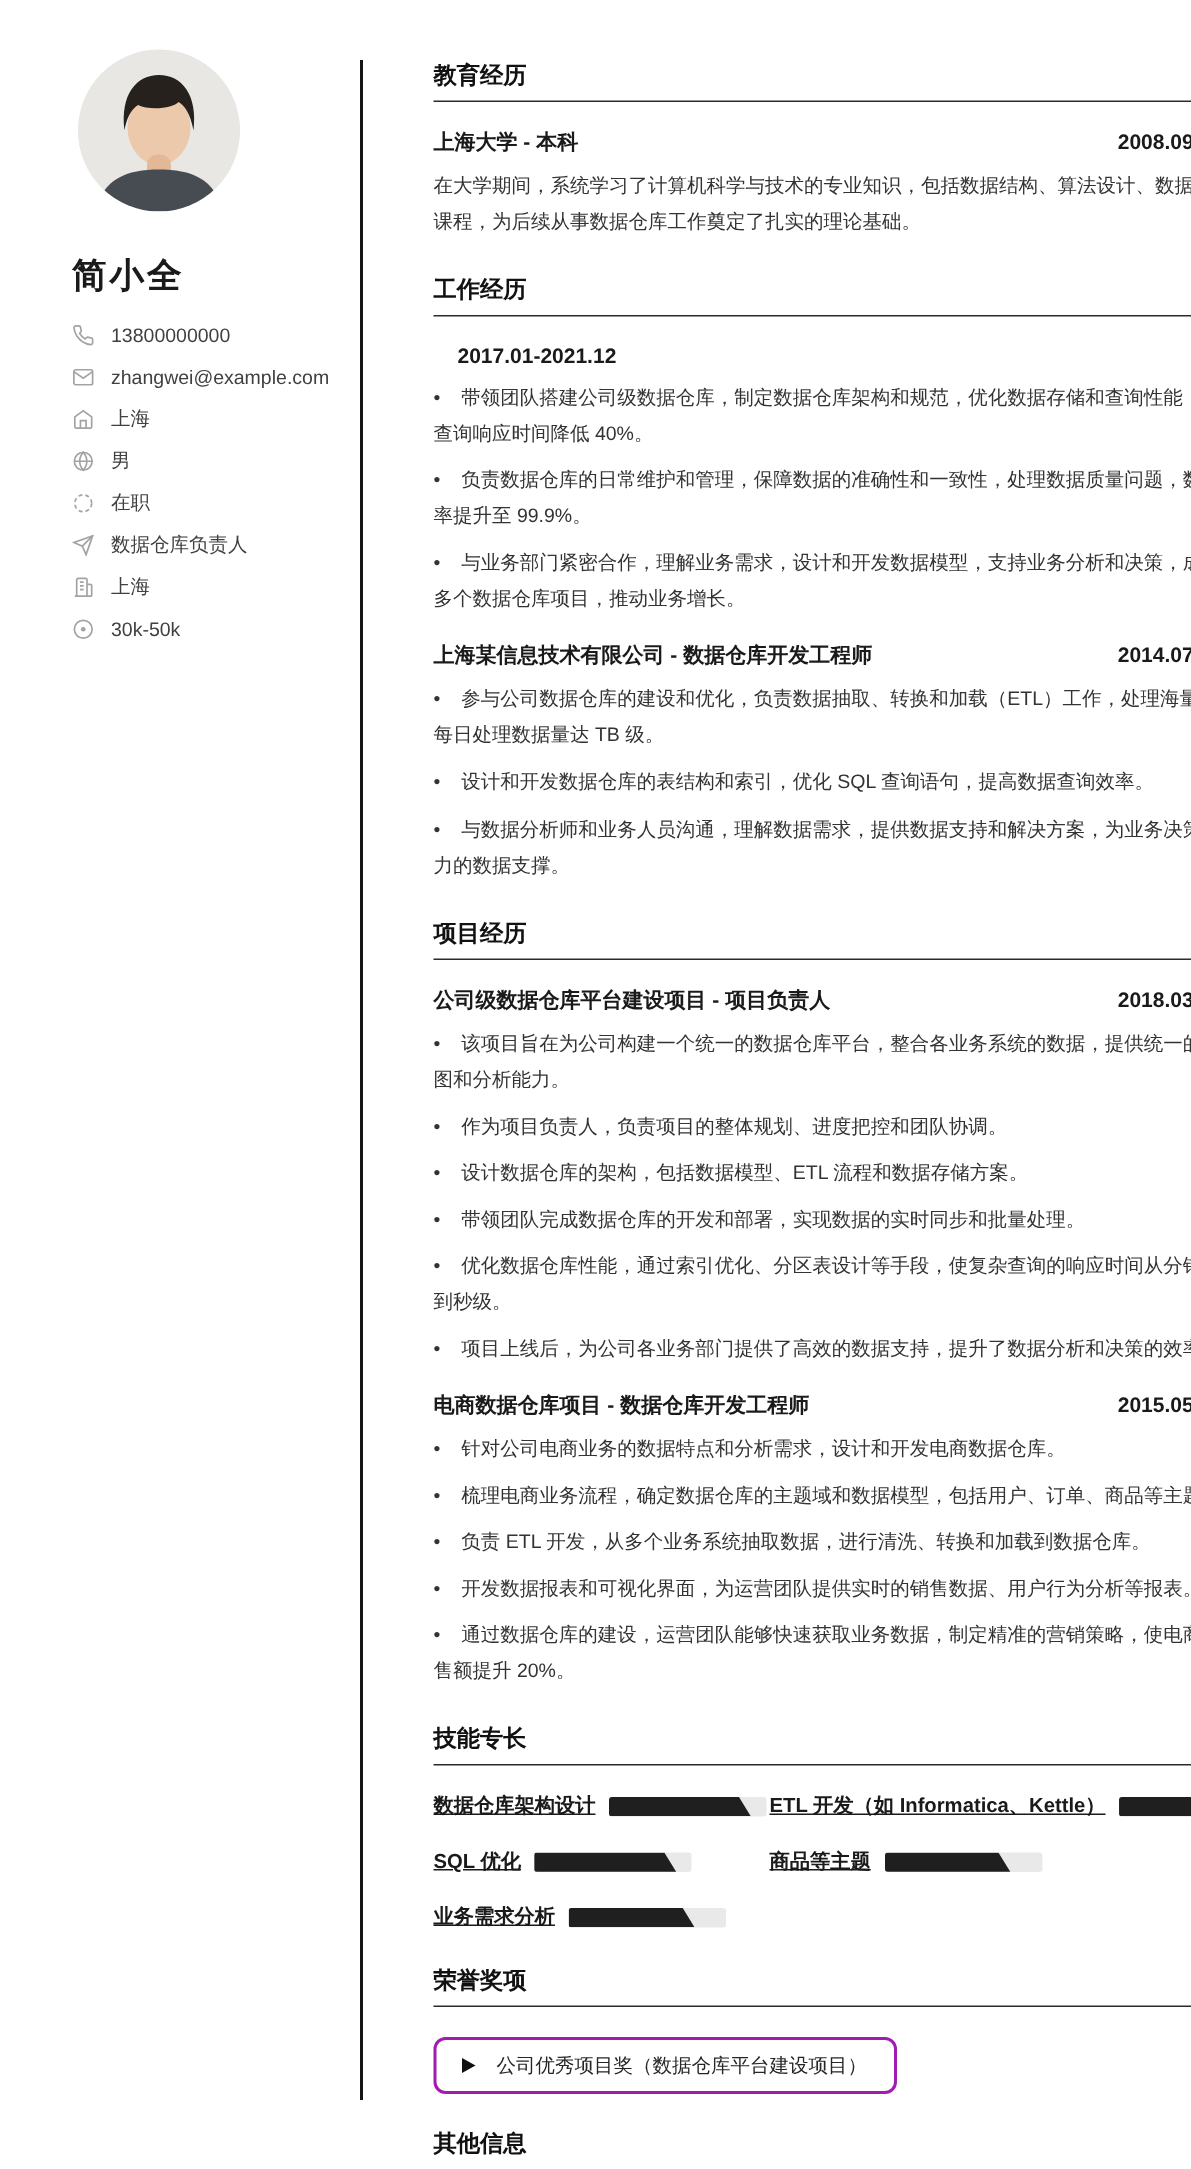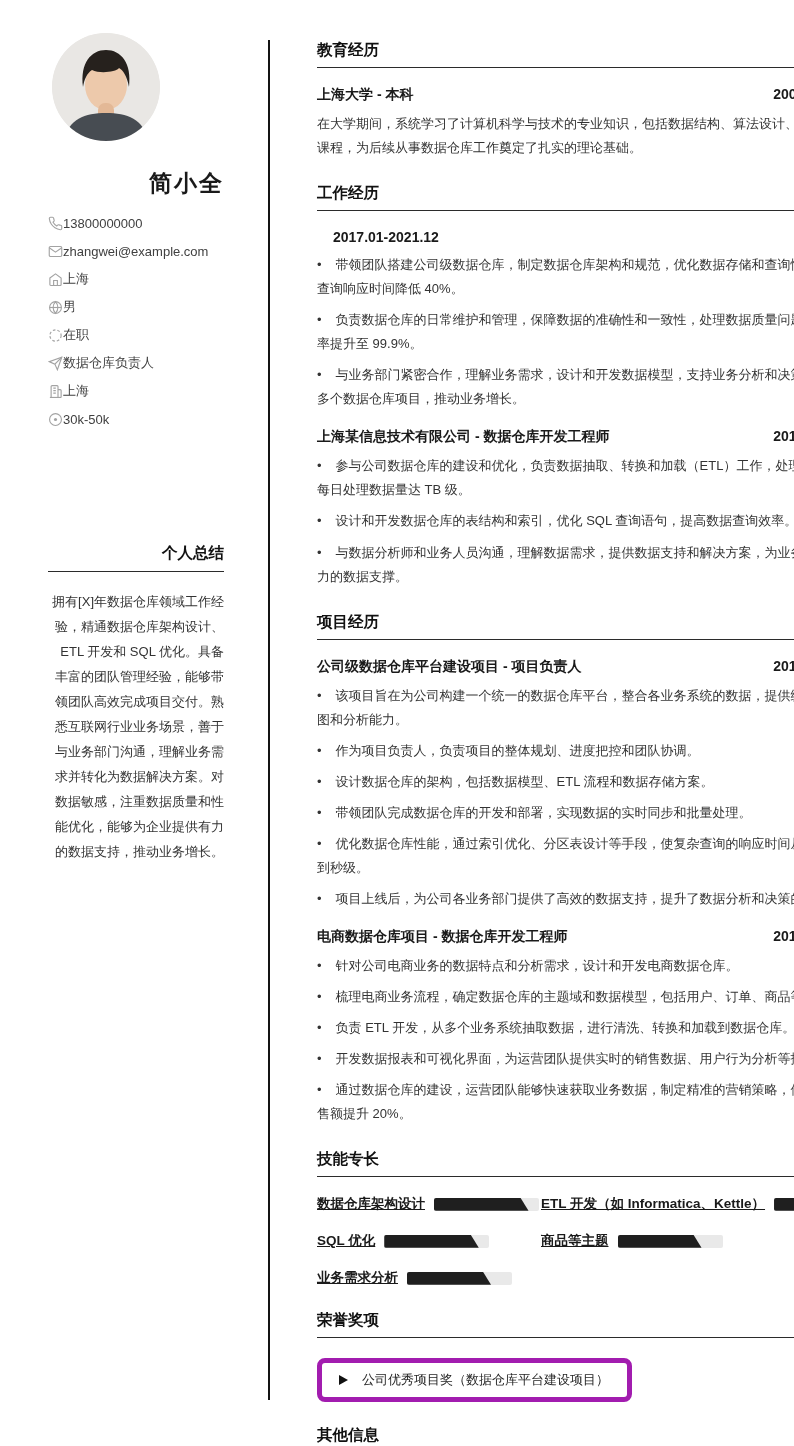--- a/index.html
+++ b/index.html
@@ -6,33 +6,33 @@
   html, body { margin: 0; padding: 0; }
   body {
     width: 794px; height: 1446px; overflow: hidden;
     background: #ffffff;
     font-family: "Liberation Sans", "DejaVu Sans", sans-serif;
     color: #262626;
   }
   .page { display: flex; width: 794px; height: 1446px; }
 
   
-  .sidebar { width: 268px; flex: none; padding: 33px 44px 12px 48px; text-align: right; }
+  .sidebar { width: 240px; flex: none; padding: 33px 44px 12px 48px; }
   .avatar {
     width: 108px; height: 108px; border-radius: 50%;
     overflow: hidden; background: #e9e7e4; margin-left: 4px;
   }
   .avatar svg { display: block; width: 100%; height: 100%; }
   .name {
     margin: 27px 0 0; font-size: 23px; font-weight: 700;
     color: #1a1a1a; letter-spacing: 2px;
   }
   .contacts { list-style: none; margin: 10px 0 0; padding: 0; }
   .contact {
-    display: flex; align-items: center; 
+    display: flex; align-items: center; gap: 11px;
     height: 28px; font-size: 13px; color: #404040;
   }
   .cicon { width: 15px; height: 15px; flex: none; display: flex; color: #a3a3a3; }
   .cicon svg { width: 15px; height: 15px; }
 
   .summary { margin-top: 110px; }
   .side-title {
     margin: 0; font-size: 15.5px; font-weight: 700; color: #111;
     padding-bottom: 7px; border-bottom: 1.5px solid #2b2b2b;
   }
@@ -76,21 +76,21 @@
     overflow: hidden;
   }
   .skill-fill {
     display: block; height: 100%; background: #1f1f1f;
     clip-path: polygon(0 0, calc(100% - 8px) 0, 100% 100%, 0 100%);
   }
 
   
   .award-badge {
     display: inline-flex; align-items: center; gap: 14px;
-    border: 5px solid #a21caf; border-radius: 8px;
+    border: 2px solid #a21caf; border-radius: 8px;
     padding: 8px 18px 8px 17px; font-size: 13px; color: #262626;
     margin-top: 2px;
   }
   .play-icon {
     width: 0; height: 0; flex: none;
     border-left: 9px solid #111;
     border-top: 5.5px solid transparent;
     border-bottom: 5.5px solid transparent;
   }
 </style>
@@ -182,24 +182,20 @@
         <span class="cicon">
           <svg viewBox="0 0 24 24" fill="none" stroke="currentColor" stroke-width="1.8">
               <circle cx="12" cy="12" r="9.5"></circle>
               <circle cx="12" cy="12" r="2.5" fill="currentColor" stroke="none"></circle>
             </svg>
         </span>
         <span>30k-50k</span>
       </li>
     </ul>
 
-    <div class="summary">
-      <h2 class="side-title">个人总结</h2>
-      <p>拥有[X]年数据仓库领域工作经验，精通数据仓库架构设计、ETL 开发和 SQL 优化。具备丰富的团队管理经验，能够带领团队高效完成项目交付。熟悉互联网行业业务场景，善于与业务部门沟通，理解业务需求并转化为数据解决方案。对数据敏感，注重数据质量和性能优化，能够为企业提供有力的数据支持，推动业务增长。</p>
-    </div>
   </aside>
 
   <main class="main">
     <div class="vline"></div>
 
     <section>
       <h2 class="sec-title">教育经历</h2>
       <div class="entry">
         <div class="entry-head">
           <span>上海大学 - 本科</span>

